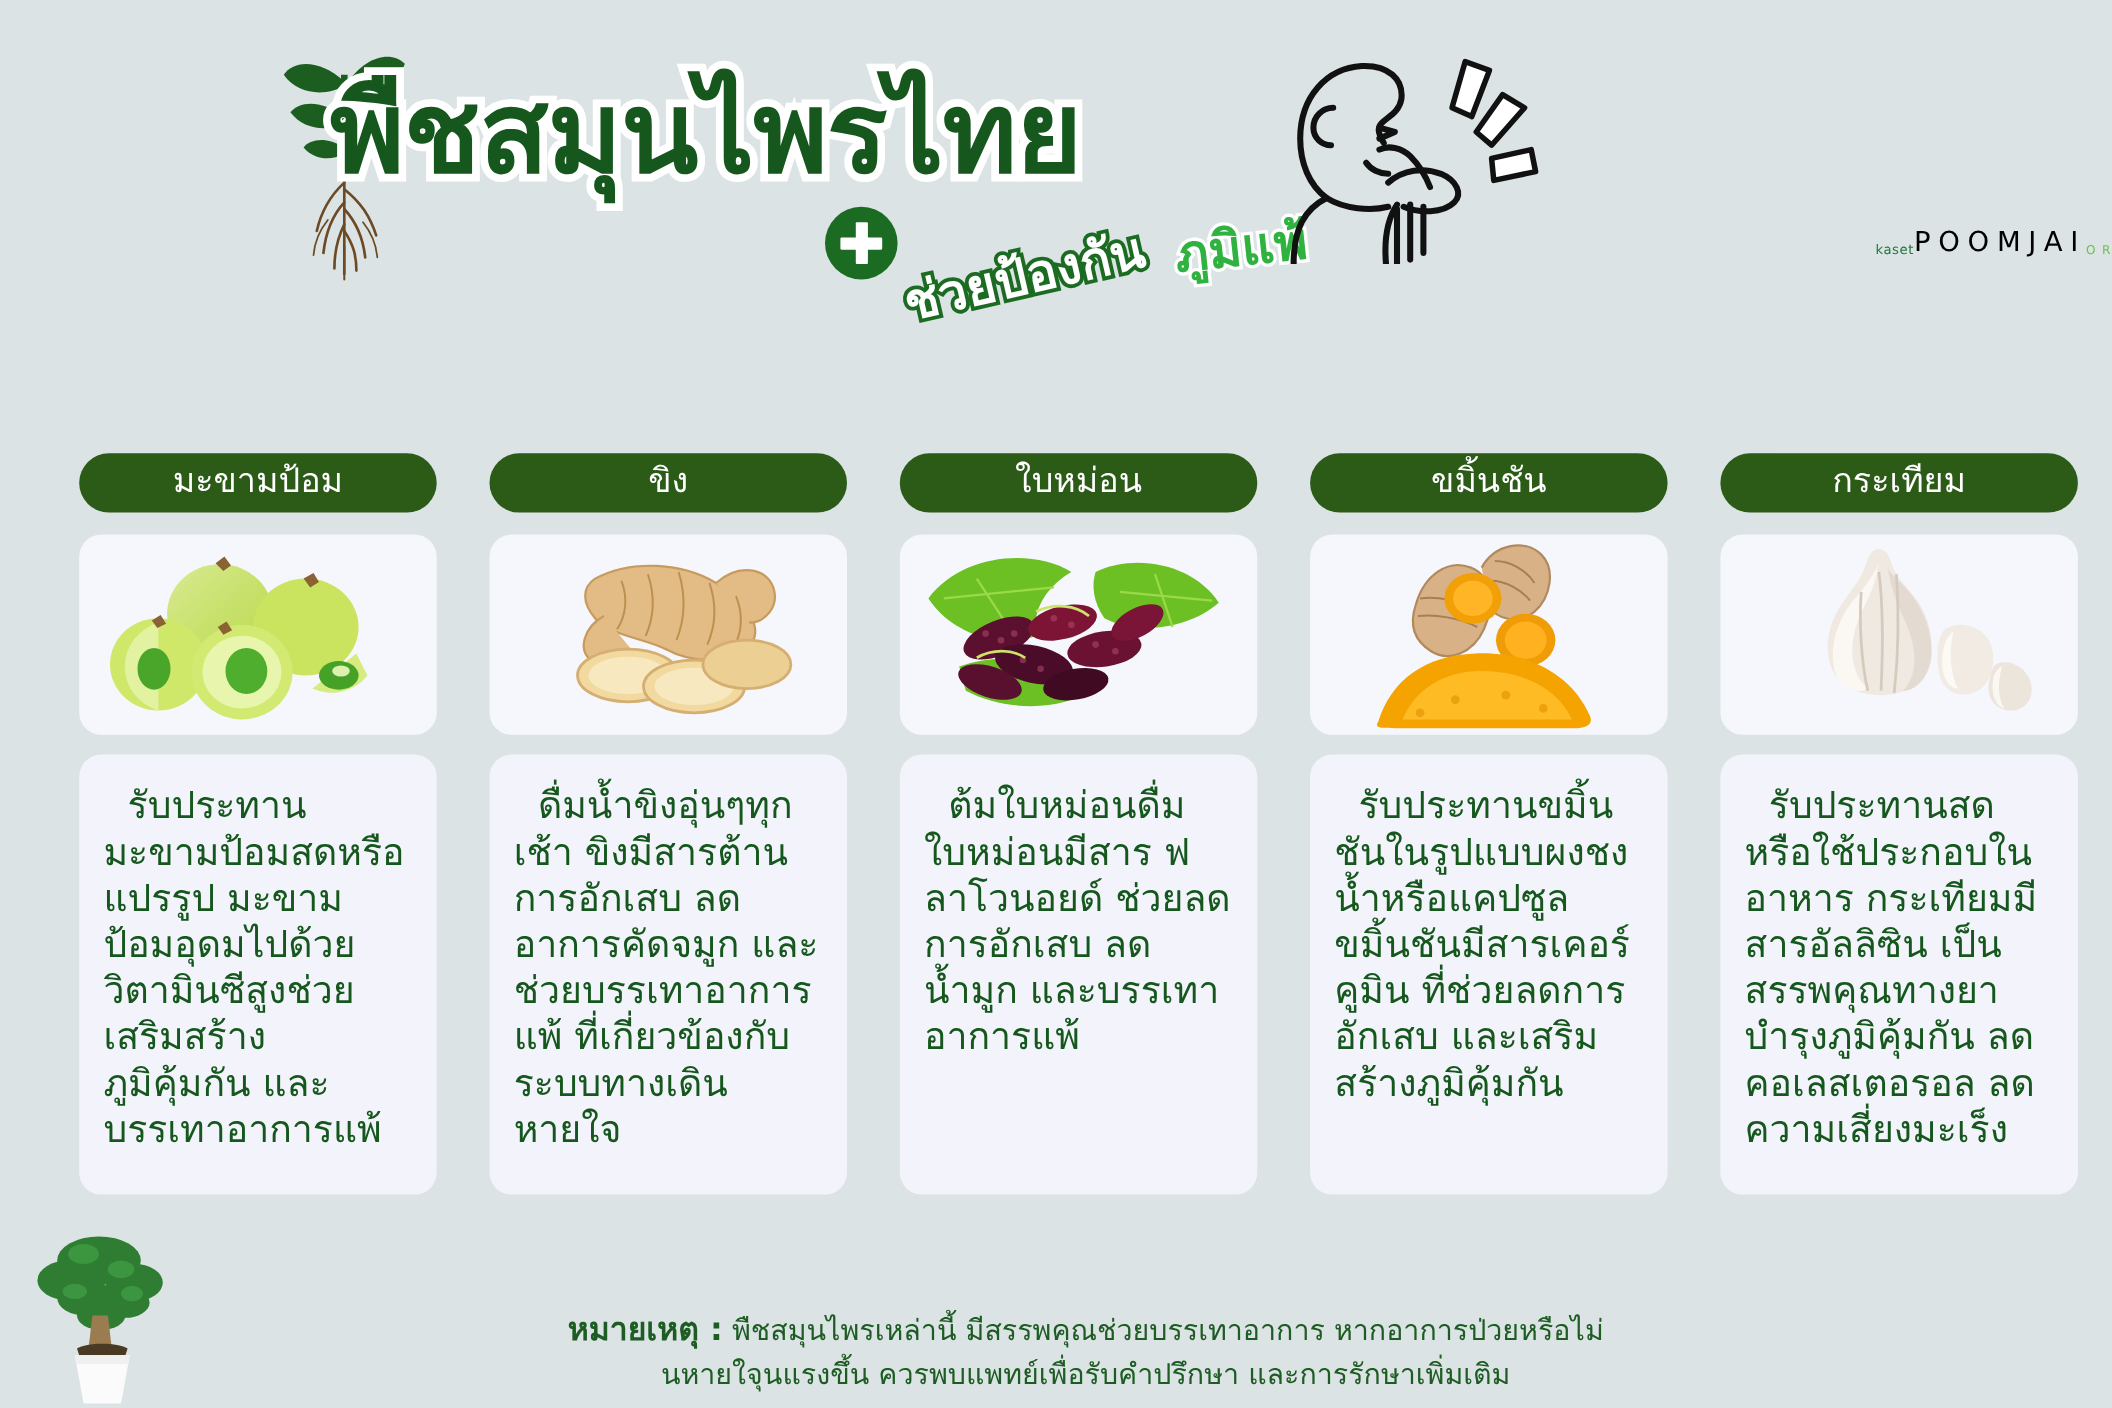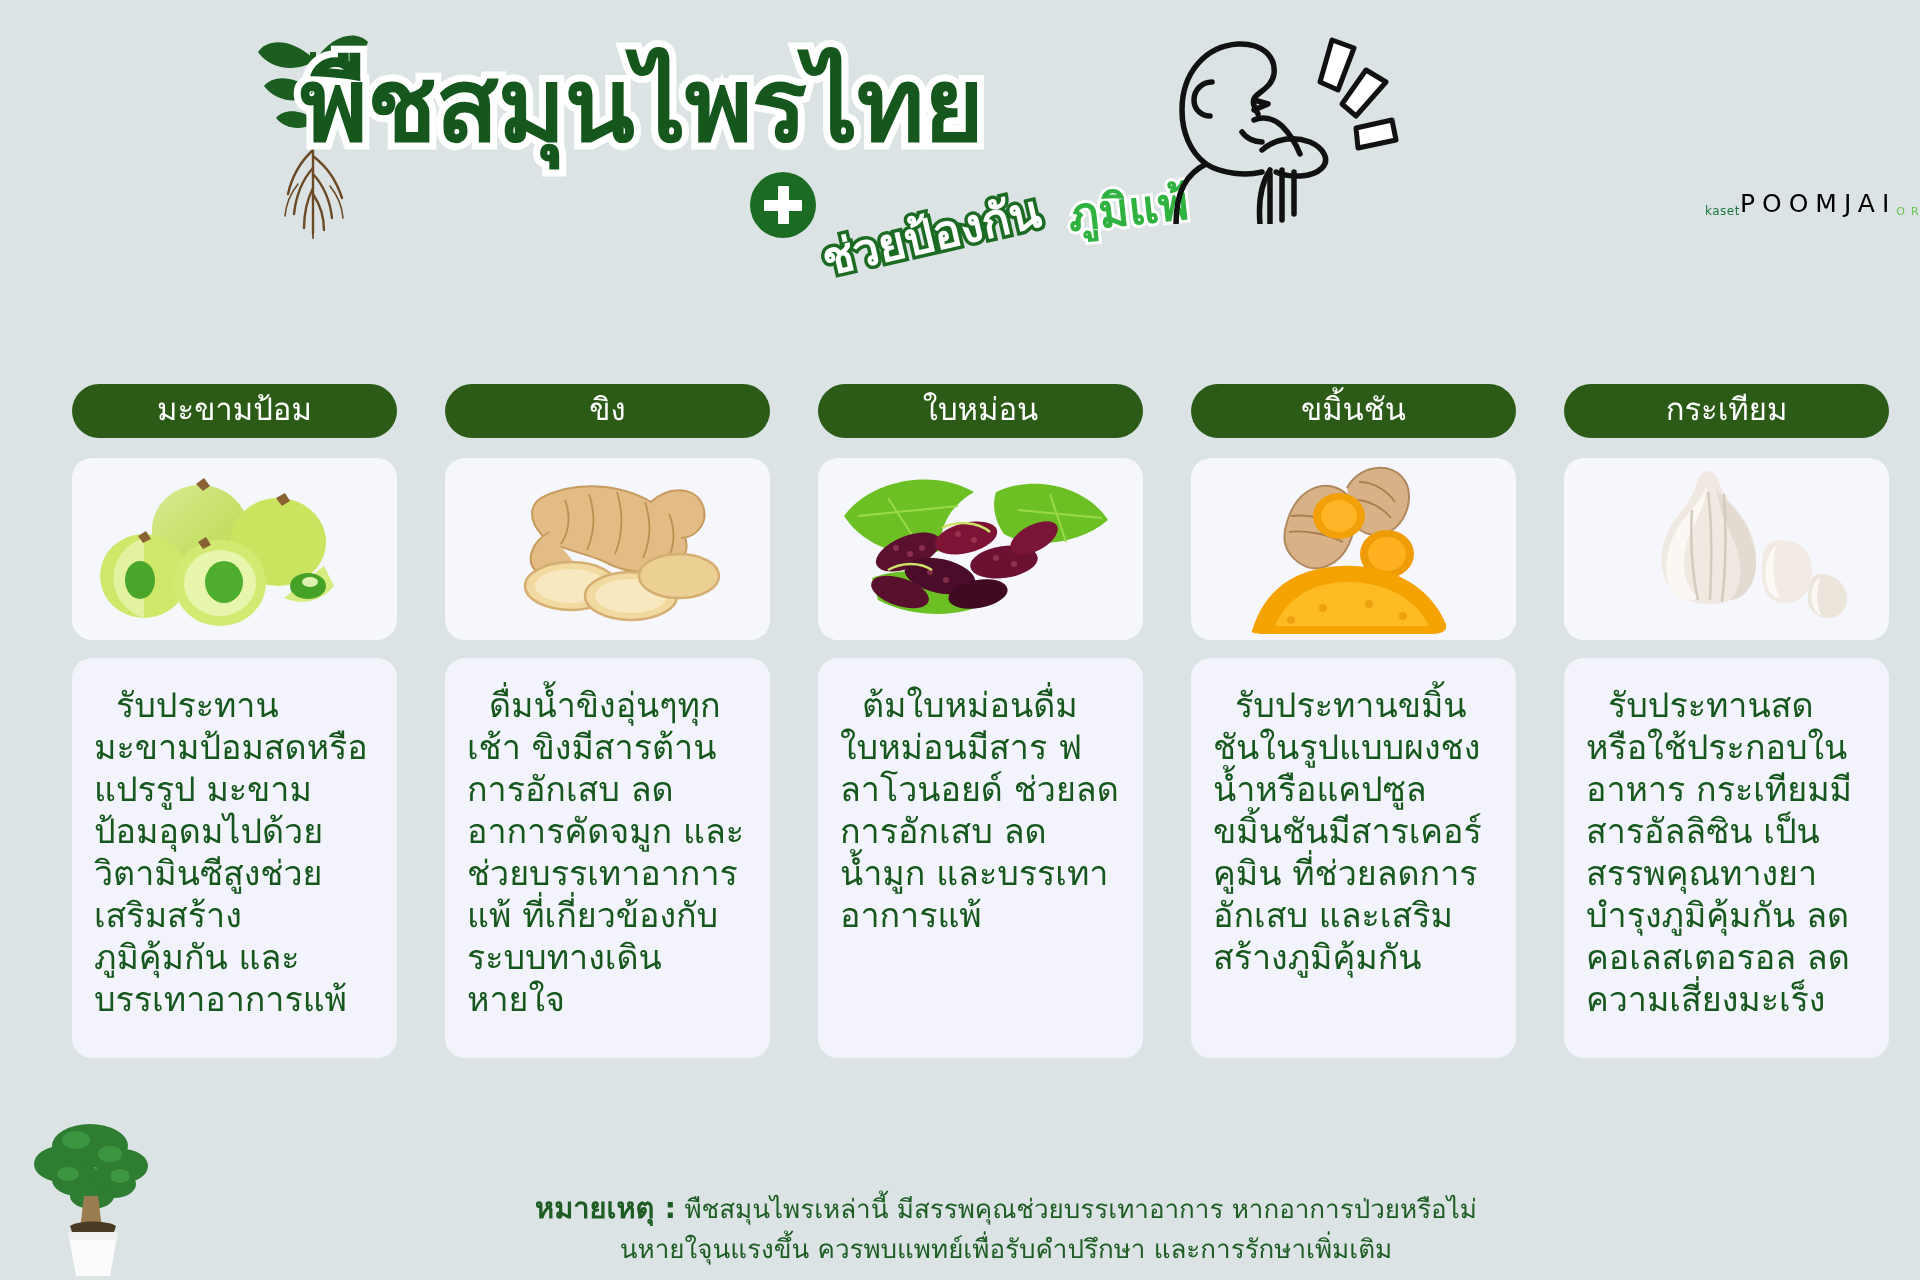--- a/index.html
+++ b/index.html
@@ -6,21 +6,21 @@
   * { margin:0; padding:0; box-sizing:border-box; }
   html,body { width:1920px; height:1280px; }
   body {
     font-family:"DejaVu Sans","Liberation Sans",sans-serif;
     background:#dbe3e4;
     position:relative;
     overflow:hidden;
   }
 
   
-  #header { position:absolute; left:0; top:0; width:1801px; height:330px; }
+  #header { position:absolute; left:0; top:16px; width:1801px; height:330px; }
 
   #seedling-art { position:absolute; left:238px; top:18px; width:150px; height:230px; }
   #sneeze-art   { position:absolute; left:1150px; top:24px; width:260px; height:200px; }
   #logo-block   { position:absolute; left:1705px; top:28px; width:205px; height:190px;
                   display:flex; flex-direction:row; align-items:flex-end; }
 
   #title-wrap { position:absolute; left:300px; top:42px; width:880px; height:130px; }
   #main-title {
     font-size:103px; line-height:126px; font-weight:bold; color:#15571d;
     letter-spacing:-1px; white-space:nowrap;
@@ -37,21 +37,21 @@
 
   #subtitle-arc { position:absolute; left:820px; top:150px; width:640px; height:130px; }
   .arc-word {
     position:absolute; font-weight:bold; white-space:nowrap;
     font-size:46px; line-height:46px;
   }
   .arc-outline { color:#ffffff; -webkit-text-stroke:7px #1c6b23; paint-order:stroke fill; }
   .arc-accent  { color:#2fb23f; -webkit-text-stroke:6px #ffffff; paint-order:stroke fill; }
 
   
-  #cards { position:absolute; left:0; top:384px; width:1860px; height:720px; }
+  #cards { position:absolute; left:0; top:412px; width:1860px; height:720px; }
   .card { position:absolute; top:0; width:325px; }
 
   .card-title {
     height:54px; border-radius:27px; background:#2c5b17;
     display:flex; align-items:center; justify-content:center;
     color:#ffffff; font-size:31px; font-weight:500; line-height:1;
     padding-bottom:4px;
   }
   .card-photo {
     margin-top:20px; height:182px; border-radius:20px;
@@ -65,21 +65,21 @@
     color:#15571d; font-size:34px; line-height:42px; text-indent:22px;
     word-break:break-word;
   }
 
   
   .prod { position:absolute; left:0; top:0; width:100%; height:100%; }
 
   
   #bonsai { position:absolute; left:18px; top:1118px; width:150px; height:160px; }
   #footnote {
-    position:absolute; left:356px; top:1188px; width:1300px;
+    position:absolute; left:337px; top:1188px; width:1300px;
     text-align:center; color:#1d5c23;
   }
   #footnote .line { font-size:26px; line-height:40px; }
   #footnote .lead { font-weight:bold; font-size:29px; }
 </style>
 </head>
 <body>
 
 <div id="header">
 

